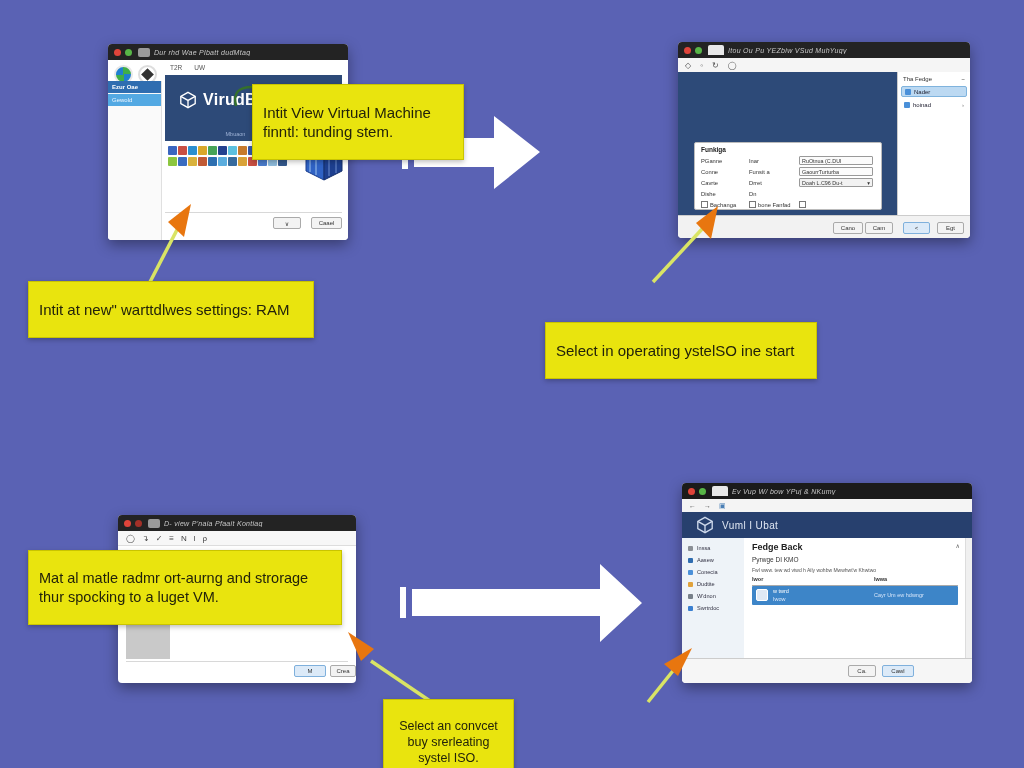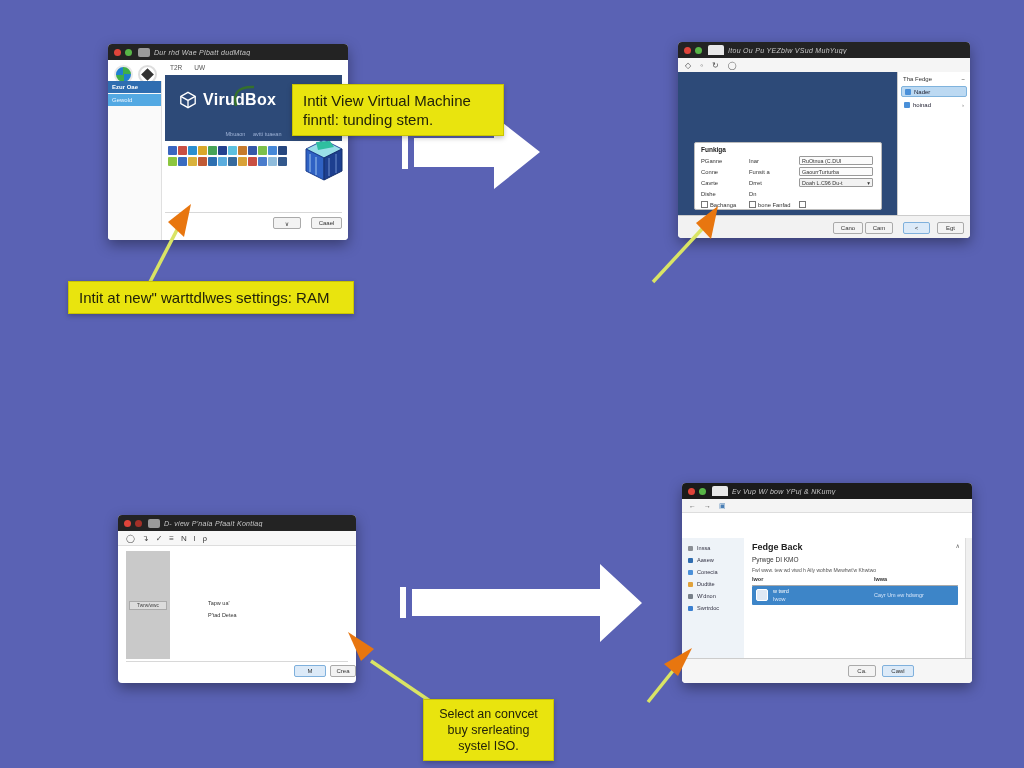--- a/index.html
+++ b/index.html
@@ -18,21 +18,21 @@
   .dot.red{background:#e0443a;} .dot.green{background:#58b647;} .dot.dark{background:#a33028;}
   .tb-appicon{width:12px;height:9px;background:#9a9a9a;border-radius:2px;flex:0 0 auto;margin-left:2px;}
   .tb-tab{width:16px;height:10px;background:#e8e8e8;border-radius:2px 2px 0 0;flex:0 0 auto;margin-left:2px;}
   .tb-title{font-size:7px;font-style:italic;color:#c8c8c8;white-space:nowrap;overflow:hidden;letter-spacing:.3px;}
   .mini-btn{position:absolute;height:12px;background:#f3f3f3;border:1px solid #aaa;border-radius:2px;font-size:6px;color:#333;display:flex;align-items:center;justify-content:center;box-sizing:border-box;}
   .mini-btn.hl{background:#dceaf8;border-color:#7fb0dc;}
   .sep{position:absolute;height:1px;background:#d8d8d8;}
 
   
   .callout{position:absolute;background:var(--callout-bg);border:1px solid var(--callout-border);color:var(--callout-text);
-    font-size:15px;line-height:1.28;padding:6px 10px;box-sizing:border-box;z-index:6;box-shadow:0 2px 5px rgba(0,0,0,.25);margin-left:40px;}
+    font-size:15px;line-height:1.28;padding:18px 10px;box-sizing:border-box;z-index:6;box-shadow:0 2px 5px rgba(0,0,0,.25);}
   .callout.small{font-size:12.5px;text-align:center;}
 
   
   #overlay{position:absolute;left:0;top:0;z-index:5;pointer-events:none;}
 
   
   #w1{left:108px;top:44px;width:240px;height:196px;}
   .w1-body{position:absolute;left:0;top:16px;right:0;bottom:0;background:#fff;}
   .circ{position:absolute;width:15px;height:15px;border-radius:50%;}
   .circ.c1{left:6px;top:5px;background:conic-gradient(#3fae49 0 25%,#1f7fd0 0 50%,#3fae49 0 75%,#1f7fd0 0 100%);border:2px solid #e8e8e8;}
@@ -279,20 +279,21 @@
       </div>
     </div>
     <div class="w2-bottom">
       <button class="mini-btn" style="left:155px;top:6px;width:30px;">Cano</button>
       <button class="mini-btn" style="left:187px;top:6px;width:28px;">Cam</button>
       <button class="mini-btn hl" style="left:225px;top:6px;width:27px;">&lt;</button>
       <button class="mini-btn" style="left:259px;top:6px;width:27px;">Egt</button>
     </div>
   </div>
 
+  <div class="callout" style="left:545px;top:322px;width:272px;">Select in operating ystelSO ine start</div>
 
   <div class="win" id="w3">
     <div class="titlebar">
       <span class="dot red"></span>
       <span class="dot dark"></span>
       <span class="tb-appicon"></span>
       <span class="tb-title">D- view P'naia Pfaait Kontiag</span>
     </div>
     <div class="w3-toolbar">
       <span>◯</span>
@@ -306,32 +307,41 @@
     <div class="w3-sidebar">
       <div class="tag">Twrw/wwc</div>
     </div>
     <div class="w3-line" style="left:90px;top:85px;">Tapw ua'</div>
     <div class="w3-line" style="left:90px;top:97px;">P'tad Detea</div>
     <div class="sep" style="left:8px;right:8px;top:146px;"></div>
     <button class="mini-btn hl" style="left:176px;top:150px;width:32px;">M</button>
     <button class="mini-btn" style="left:212px;top:150px;width:26px;">Crea</button>
   </div>
 
+  <div class="callout" style="left:28px;top:550px;width:314px;font-size:14.5px;">Mat al matle radmr ort-aurng and strorage thur spocking to a luget VM.</div>
 
   <div class="win" id="w4">
     <div class="titlebar">
       <span class="dot red"></span>
       <span class="dot green"></span>
       <span class="tb-tab"></span>
       <span class="tb-title">Ev Vup W/ bow YPuj &amp; NKumy</span>
     </div>
     <div class="w4-toolbar">
       <span>←</span>
       <span>→</span>
       <span style="color:#4a7fb5;">▣</span>
+    </div>
+    <div class="w4-band">
+      <svg width="18" height="18" viewBox="0 0 40 40">
+        <polygon points="20,3 36,12 36,28 20,37 4,28 4,12" fill="none" stroke="#cdd8ea" stroke-width="3"></polygon>
+        <polyline points="4,12 20,21 36,12" fill="none" stroke="#cdd8ea" stroke-width="3"></polyline>
+        <line x1="20" y1="21" x2="20" y2="37" stroke="#cdd8ea" stroke-width="3"></line>
+      </svg>
+      <span class="t">Vuml I Ubat</span>
     </div>
     <div class="w4-side">
       <div class="w4-item">
           <span class="sq"></span>
           <span>Inssa</span>
         </div>
       <div class="w4-item">
           <span class="sq"></span>
           <span>Aasew</span>
         </div>

